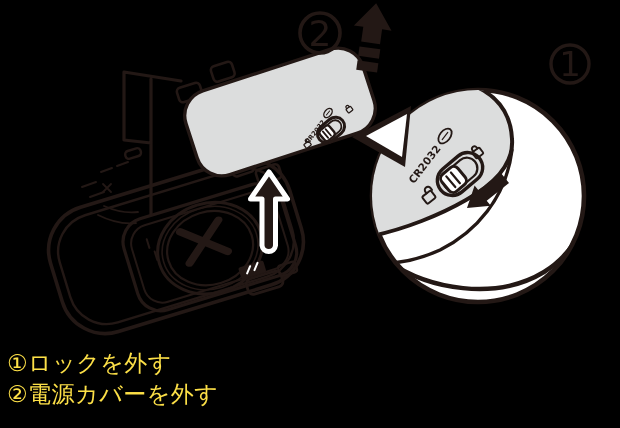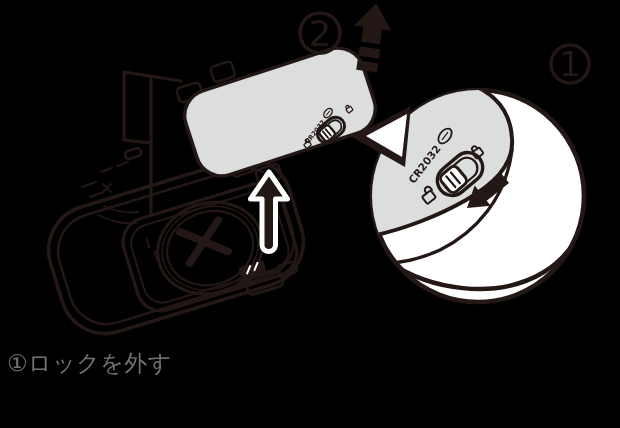--- a/index.html
+++ b/index.html
@@ -1,21 +1,21 @@
 <!DOCTYPE html>
 <html><head>
 <meta charset="utf-8">
 <style>
   html,body{margin:0;padding:0;background:#000;}
   .stage{position:relative;width:620px;height:428px;background:#000000;overflow:hidden;
          font-family:"DejaVu Sans","Liberation Sans",sans-serif;}
   .stage svg{position:absolute;left:0;top:0;}
   .ln{stroke:#231815;fill:none;stroke-linecap:round;stroke-linejoin:round;}
   .fillline{fill:#231815;stroke:none;}
-  .captions{position:absolute;left:7px;top:348px;color:#737373;font-size:23px;
+  .captions{position:absolute;left:7px;top:348px;color:#fde047;font-size:23px;
             line-height:31px;font-weight:500;letter-spacing:0.5px;white-space:nowrap;}
   .svgtext{font-family:"DejaVu Sans","Liberation Sans",sans-serif;fill:#231815;}
 </style>
 </head>
 <body>
 
 <div class="stage">
 <svg width="620" height="428" viewBox="0 0 620 428">
   <defs>
     <clipPath id="insetClip">
@@ -143,14 +143,15 @@
   </g>
 
   <g>
     <circle class="ln" cx="570" cy="64" r="19" stroke-width="3.4"></circle>
     <text class="svgtext" x="570" y="76" text-anchor="middle" font-size="34">1</text>
   </g>
 </svg>
 
 <div class="captions">
   <div>①ロックを外す</div>
+  <div>②電源カバーを外す</div>
 </div>
 </div>
 
 </body></html>

